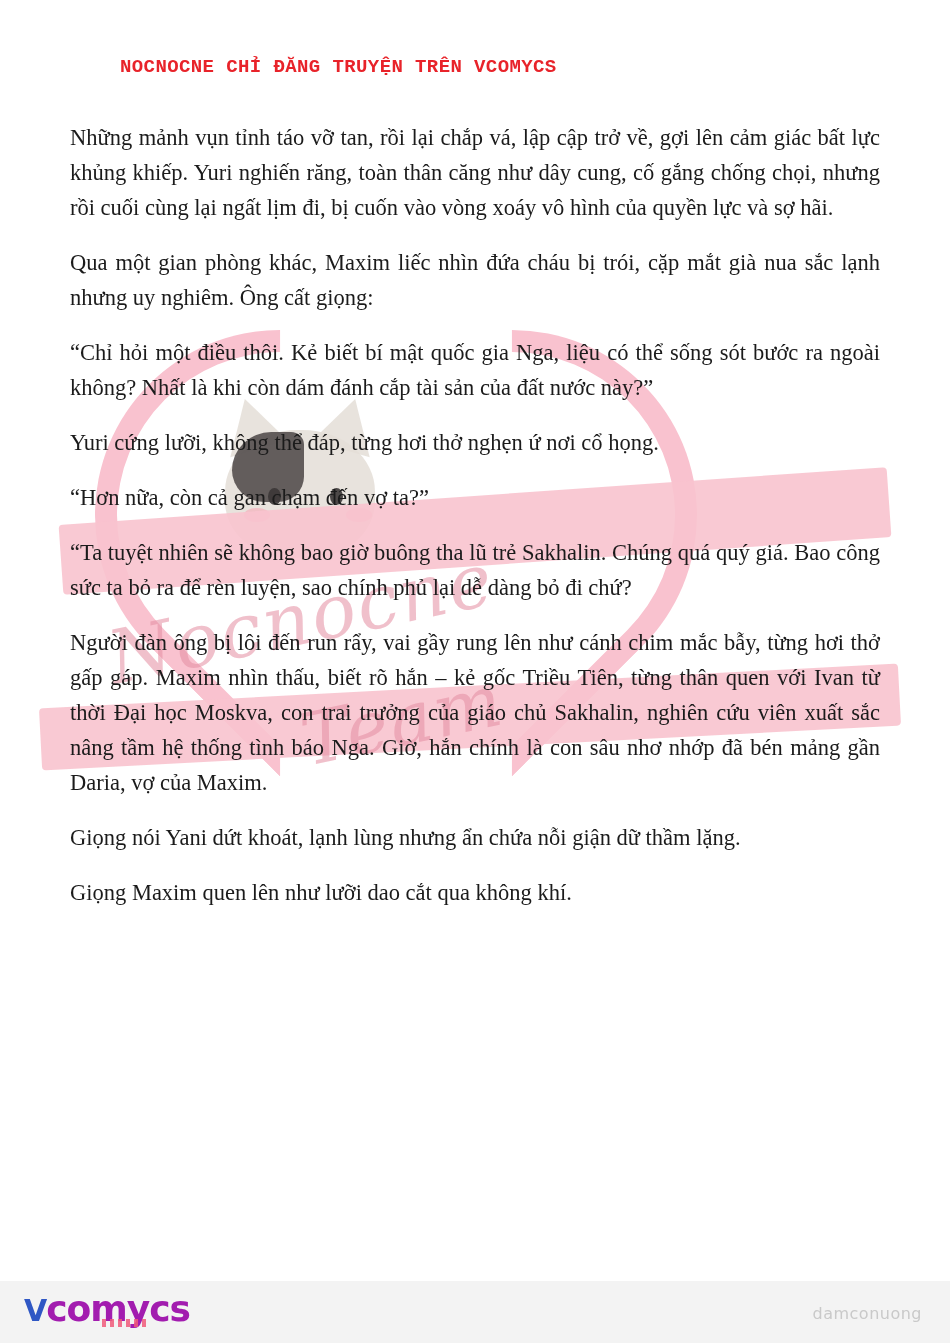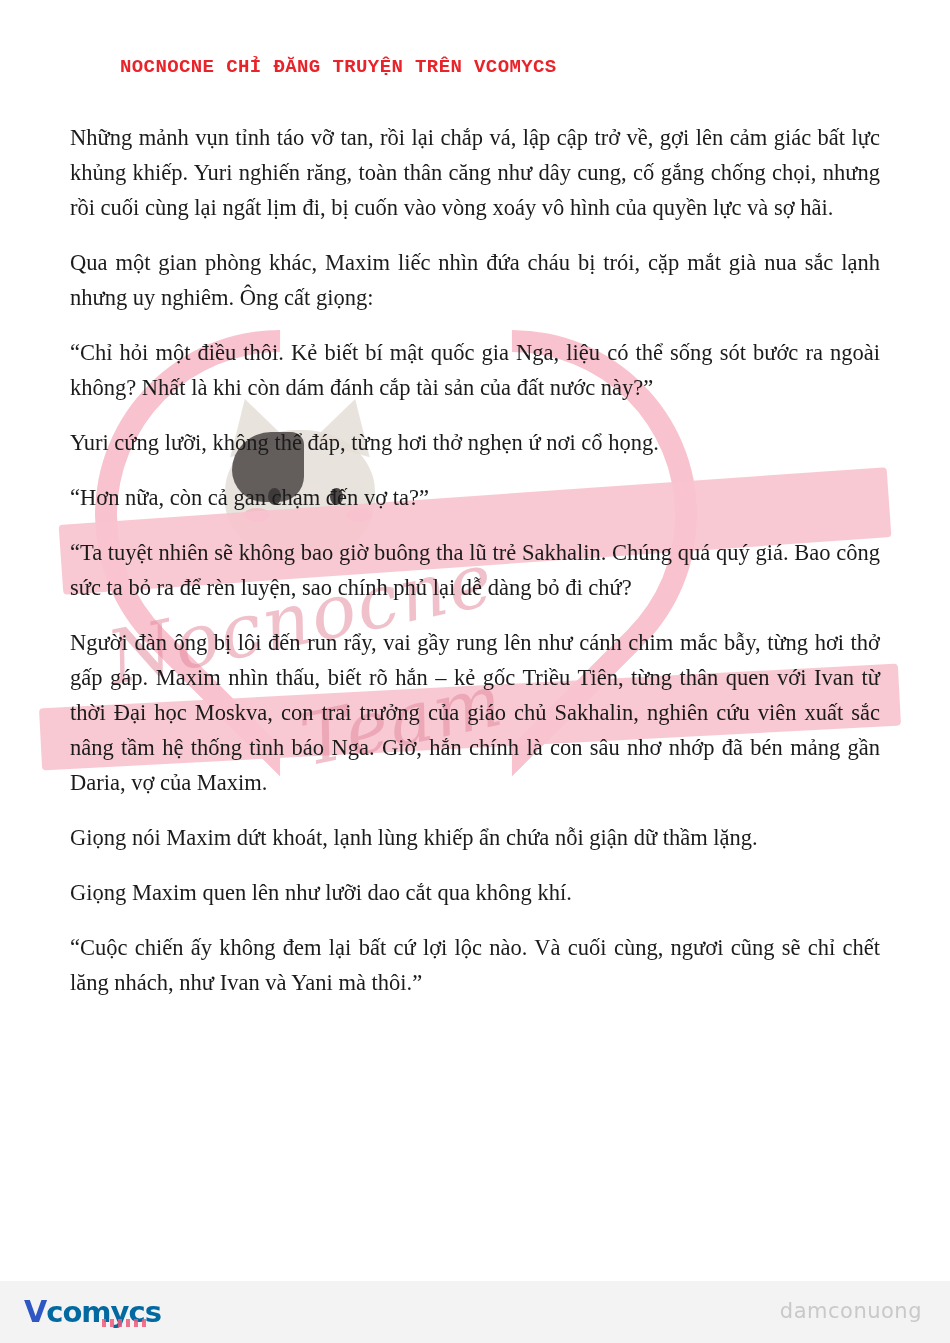--- a/index.html
+++ b/index.html
@@ -190,40 +190,40 @@
   #footer-logo .v {
     font-family: "DejaVu Sans", sans-serif;
     font-weight: bold;
     font-size: 30px;
     color: #2f57c4;
     letter-spacing: -1px;
   }
   #footer-logo .rest {
     font-family: "DejaVu Sans", sans-serif;
     font-weight: bold;
-    font-size: 29px;
-    color: #0369a1;
+    font-size: 36px;
+    color: #a21caf;
     letter-spacing: -1px;
   }
   #footer-logo .dots {
     position: absolute;
     left: 78px;
     bottom: 2px;
     width: 46px;
     height: 8px;
     background: repeating-linear-gradient(90deg,#f05a7a 0 4px, transparent 4px 8px);
     opacity: .85;
   }
   #footer-credit {
     position: absolute;
     right: 28px;
     bottom: 20px;
     z-index: 4;
     font-family: "DejaVu Sans", sans-serif;
-    font-size: 21px;
+    font-size: 16px;
     color: #c9c9c9;
     letter-spacing: .5px;
   }
 </style>
 </head>
 <body>
 
 <div id="watermark-layer">
   <div class="heart-shape">
     <div class="heart-lobe left"></div>
@@ -248,23 +248,22 @@
   <div id="banner">NOCNOCNE CHỈ ĐĂNG TRUYỆN TRÊN VCOMYCS</div>
 
   <div id="story-body">
     <p>Những mảnh vụn tỉnh táo vỡ tan, rồi lại chắp vá, lập cập trở về, gợi lên cảm giác bất lực khủng khiếp. Yuri nghiến răng, toàn thân căng như dây cung, cố gắng chống chọi, nhưng rồi cuối cùng lại ngất lịm đi, bị cuốn vào vòng xoáy vô hình của quyền lực và sợ hãi.</p>
     <p>Qua một gian phòng khác, Maxim liếc nhìn đứa cháu bị trói, cặp mắt già nua sắc lạnh nhưng uy nghiêm. Ông cất giọng:</p>
     <p>“Chỉ hỏi một điều thôi. Kẻ biết bí mật quốc gia Nga, liệu có thể sống sót bước ra ngoài không? Nhất là khi còn dám đánh cắp tài sản của đất nước này?”</p>
     <p>Yuri cứng lưỡi, không thể đáp, từng hơi thở nghẹn ứ nơi cổ họng.</p>
     <p>“Hơn nữa, còn cả gan chạm đến vợ ta?”</p>
     <p>“Ta tuyệt nhiên sẽ không bao giờ buông tha lũ trẻ Sakhalin. Chúng quá quý giá. Bao công sức ta bỏ ra để rèn luyện, sao chính phủ lại dễ dàng bỏ đi chứ?</p>
     <p>Người đàn ông bị lôi đến run rẩy, vai gầy rung lên như cánh chim mắc bẫy, từng hơi thở gấp gáp. Maxim nhìn thấu, biết rõ hắn – kẻ gốc Triều Tiên, từng thân quen với Ivan từ thời Đại học Moskva, con trai trưởng của giáo chủ Sakhalin, nghiên cứu viên xuất sắc nâng tầm hệ thống tình báo Nga. Giờ, hắn chính là con sâu nhơ nhớp đã bén mảng gần Daria, vợ của Maxim.</p>
-    <p>Giọng nói Maxim dứt khoát, lạnh lùng khiếp ẩn chứa nỗi giận dữ thầm lặng.</p>
+    <p>Giọng nói Yani dứt khoát, lạnh lùng nhưng ẩn chứa nỗi giận dữ thầm lặng.</p>
     <p>Giọng Maxim quen lên như lưỡi dao cắt qua không khí.</p>
-    <p>“Cuộc chiến ấy không đem lại bất cứ lợi lộc nào. Và cuối cùng, ngươi cũng sẽ chỉ chết lăng nhách, như Ivan và Yani mà thôi.”</p>
   </div>
 
 </div>
 
 <div id="footer-bar"></div>
 <div id="footer-logo">
   <span class="v">V</span>
     <span class="rest">comycs</span>
   <span class="dots"></span>
 </div>

